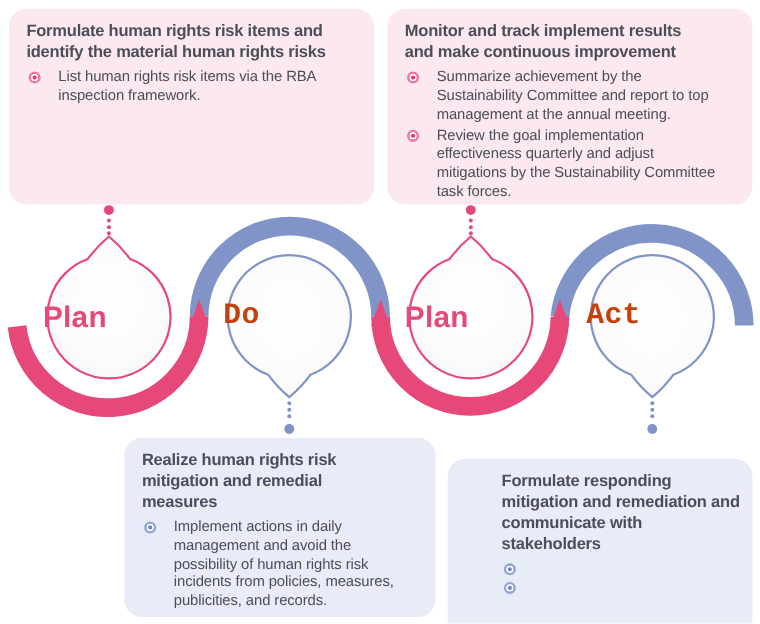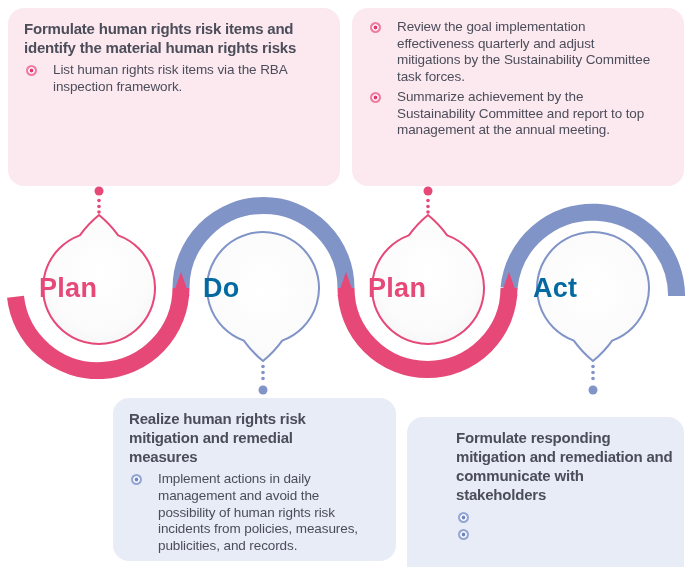--- a/index.html
+++ b/index.html
@@ -30,21 +30,21 @@
     flex:0 0 auto;width:11px;height:11px;margin-top:3px;border-radius:50%;
     box-sizing:border-box;box-shadow:inset 0 0 0 1.6px #fff;
   }
   .bullet-icon.pink{border:2px solid #ef7da2;background:#e23a6d;}
   .bullet-icon.blue{border:2px solid #94a6d5;background:#7187c0;}
   .step-label{
     position:absolute;width:120px;text-align:left;font-weight:bold;
     font-size:27px;line-height:34px;letter-spacing:0.3px;top:271px;
   }
   .step-label.pink{color:#e64878;}
-  .step-label.blue{color:#0369a1;}
+  .step-label.blue{color:#c2410c;font-family:Liberation Mono, monospace;}
   #label-plan{left:39px;}
   #label-do{left:203px;}
   #label-check{left:368px;}
   #label-act{left:533px;}
 </style>
 </head>
 <body>
 
 <div class="stage">
 
@@ -107,33 +107,35 @@
           <span class="bullet-icon pink"></span>
           <span class="b-text">List human rights risk items via the RBA
 inspection framework.</span>
         </li>
       </ul>
     </div>
   </div>
 
   <div class="box pink-bg" id="box-check">
     <div class="box-inner">
+      <div class="box-title">Monitor and track implement results
+and make continuous improvement</div>
       <ul class="bullets">
+        <li>
+          <span class="bullet-icon pink"></span>
+          <span class="b-text">Summarize achievement by the
+Sustainability Committee and report to top
+management at the annual meeting.</span>
+        </li>
         <li>
           <span class="bullet-icon pink"></span>
           <span class="b-text">Review the goal implementation
 effectiveness quarterly and adjust
 mitigations by the Sustainability Committee
 task forces.</span>
-        </li>
-        <li>
-          <span class="bullet-icon pink"></span>
-          <span class="b-text">Summarize achievement by the
-Sustainability Committee and report to top
-management at the annual meeting.</span>
         </li>
       </ul>
     </div>
   </div>
 
   <div class="box blue-bg" id="box-do">
     <div class="box-inner">
       <div class="box-title">Realize human rights risk
 mitigation and remedial
 measures</div>

